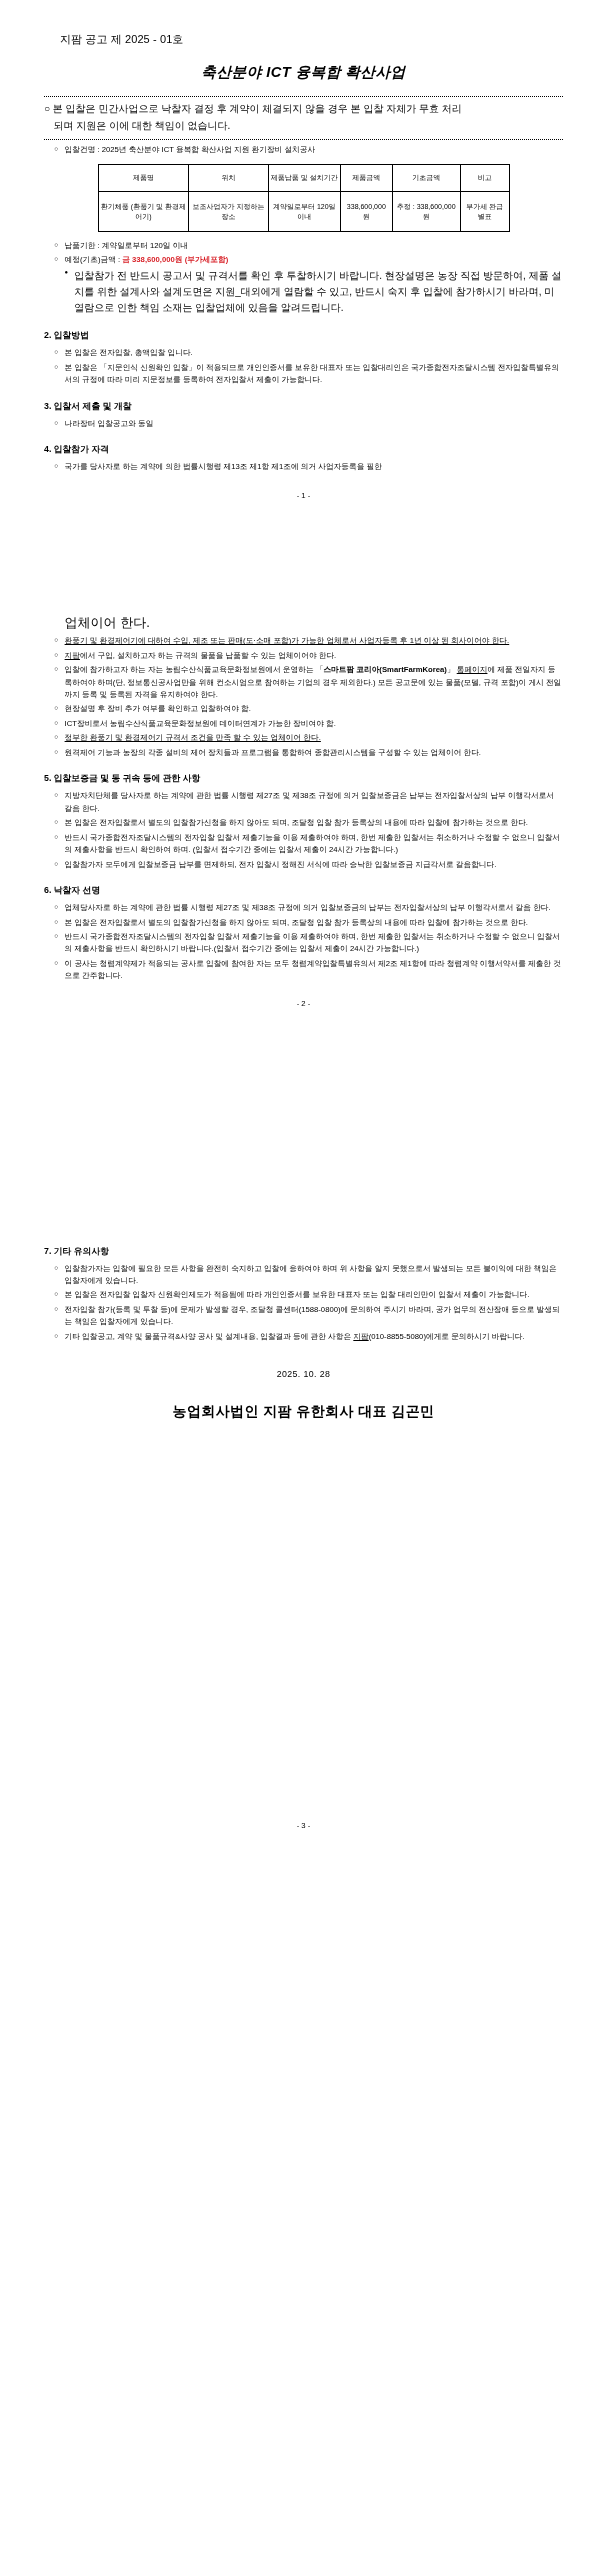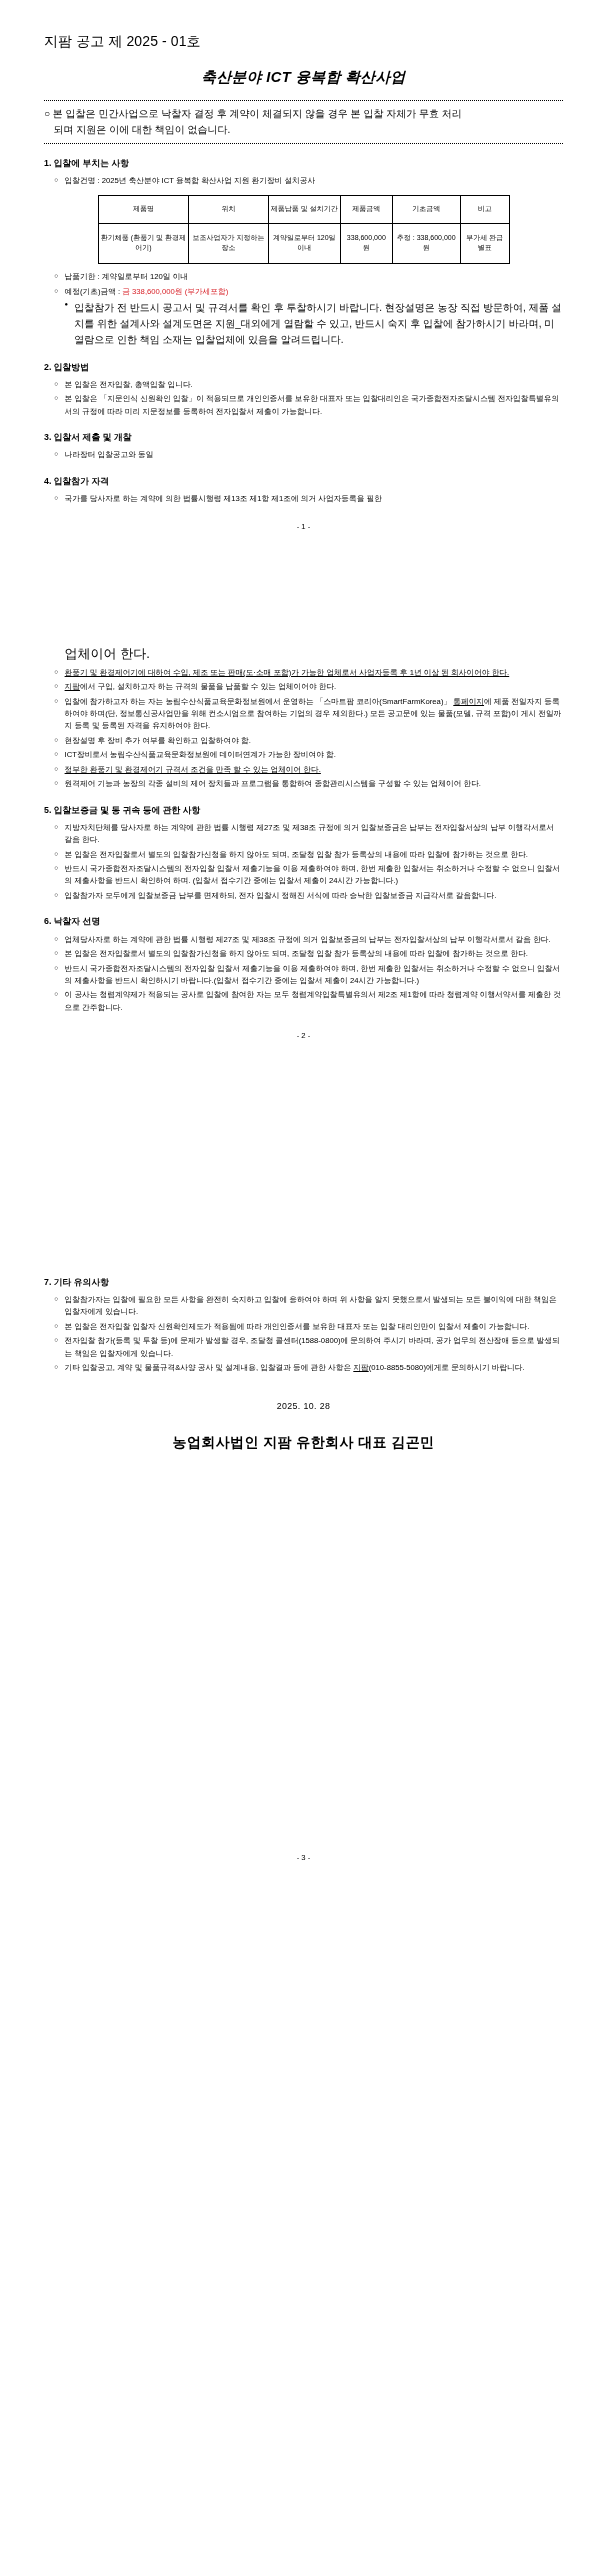--- a/index.html
+++ b/index.html
@@ -10,24 +10,25 @@
     font-size:8px;
     line-height:1.55;
   }
   .page{
     position:relative;
     width:607px;
     box-sizing:border-box;
     padding:0 44px;
   }
   .doc-no{
-    font-size:14px;
+    font-size:11px;
     margin-top:31px;
     margin-bottom:13.2px;
     letter-spacing:0.1px;
+    margin-left:16px;
   }
   h1.title{
     text-align:center;
     font-size:14.7px;
     font-weight:bold;
     margin:10.3px 0 11.8px 0;
     letter-spacing:0.4px;
     font-style:italic;
   }
   .dotrule{
@@ -88,21 +89,21 @@
     border:0.7px solid #000;
     text-align:center;
     vertical-align:middle;
     padding:3.7px 2.2px;
     line-height:1.4;
   }
   table.tbl th{font-weight:normal;height:19px;}
   table.tbl td{height:32px;}
   .red{color:#d81f26;}
   .ul{text-decoration:underline;}
-  .bold{font-weight:normal;}
+  .bold{font-weight:bold;}
   .pagenum{
     text-align:center;
     font-size:7.7px;
     margin:16px 0 0 0;
   }
   .spacer-lg{height:110px;}
   .spacer-xl{height:221px;}
   .date-line{
     text-align:center;
     font-size:8.8px;
@@ -127,21 +128,20 @@
 
   <h1 class="title">축산분야 ICT 융복합 확산사업</h1>
 
   <div class="dotrule"></div>
   <div class="notice">
     <span>○ <span>본 입찰은 민간사업으로 낙찰자 결정 후 계약이 체결되지 않을 경우 본 입찰 자체가 무효 처리</span></span>
     <span class="ind">되며 지원은 이에 대한 책임이 없습니다.</span>
   </div>
   <div class="dotrule"></div>
 
-  <div class="sec">1. 입찰에 부치는 사항</div>
   <ul class="lvl1">
     <li>입찰건명 : 2025년 축산분야 ICT 융복합 확산사업 지원 환기장비 설치공사</li>
   </ul>
 
   <table class="tbl">
     <thead>
       <tr>
         <th>제품명</th>
         <th>위치</th>
         <th>제품납품 및 설치기간</th>

